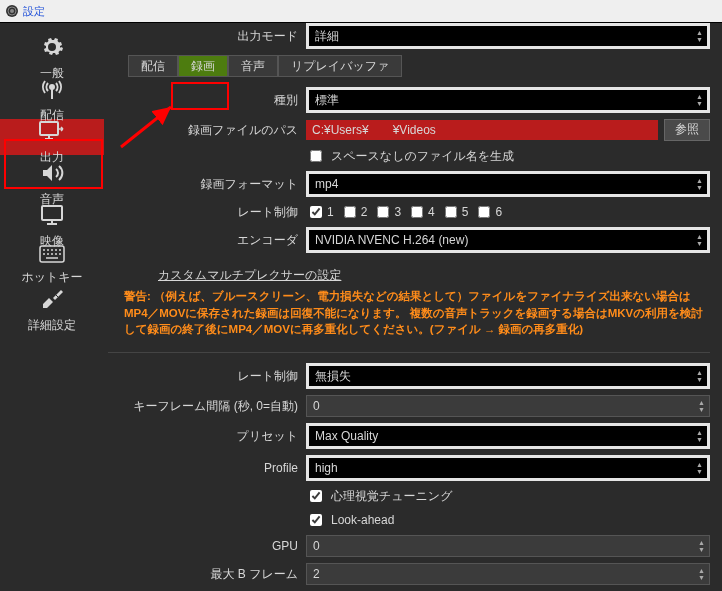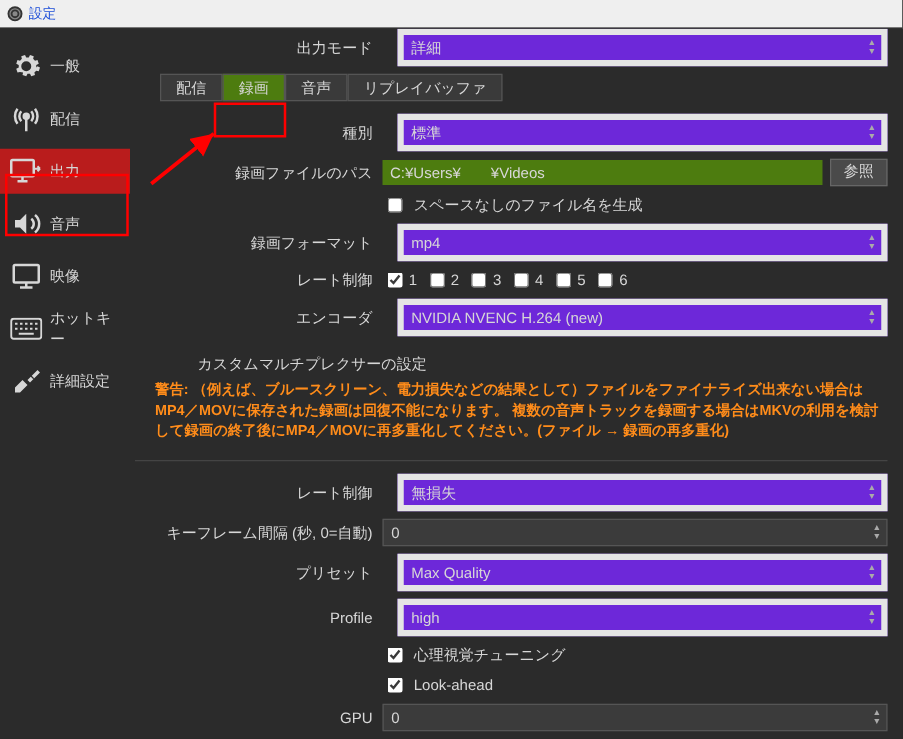--- a/index.html
+++ b/index.html
@@ -41,20 +41,21 @@
 .sidebar-item {
   display: flex;
   align-items: center;
   gap: 6px;
   padding: 0 8px;
   height: 36px;
   margin-bottom: 6px;
   color: #d7d7d7;
   cursor: pointer;
   box-sizing: border-box;
+  flex-direction: column;
 }
 .sidebar-item .icon-wrap {
   width: 26px;
   height: 26px;
   display: flex;
   align-items: center;
   justify-content: center;
 }
 .sidebar-item .label {
   font-size: 12px;
@@ -105,29 +106,28 @@
   font-size: 12px;
 }
 .row .row-field {
   flex: 1;
   display: flex;
   align-items: center;
   gap: 6px;
 }
 select.fake, .select {
   flex: 1;
-  background: #6d28d9;
-  border: 5px solid #e5e5e5;
+  background: #000000;
+  border: 3px solid #e5e5e5;
   color: #d7d7d7;
   height: 20px;
   line-height: 20px;
   padding: 0 6px;
   font-size: 12px;
   position: relative;
-  margin-left: 12px;
 }
 .select .chevrons {
   position: absolute;
   right: 4px;
   top: 0;
   height: 100%;
   display: flex;
   flex-direction: column;
   justify-content: center;
   color: #aaa;
@@ -152,21 +152,21 @@
   height: 100%;
   display: flex;
   flex-direction: column;
   justify-content: center;
   color: #aaa;
   font-size: 7px;
   line-height: 7px;
 }
 .path-input {
   flex: 1;
-  background: #4d7c0f;
+  background: #b91c1c;
   color: #d7d7d7;
   height: 20px;
   line-height: 20px;
   padding: 0 6px;
   font-size: 12px;
 }
 .btn {
   background: #4a4a4a;
   border: 1px solid #666;
   color: #d7d7d7;
@@ -210,20 +210,21 @@
 .track-checks label {
   display: flex;
   align-items: center;
   gap: 2px;
   font-size: 12px;
 }
 .section-label {
   margin: 14px 0 4px 50px;
   font-size: 12px;
   color: #d7d7d7;
+  text-decoration: underline;
 }
 .warn {
   color: #ff8c1a;
   font-size: 11.5px;
   line-height: 1.45;
   margin: 4px 6px 14px 16px;
   font-weight: bold;
 }
 hr.sep {
   border: none;

